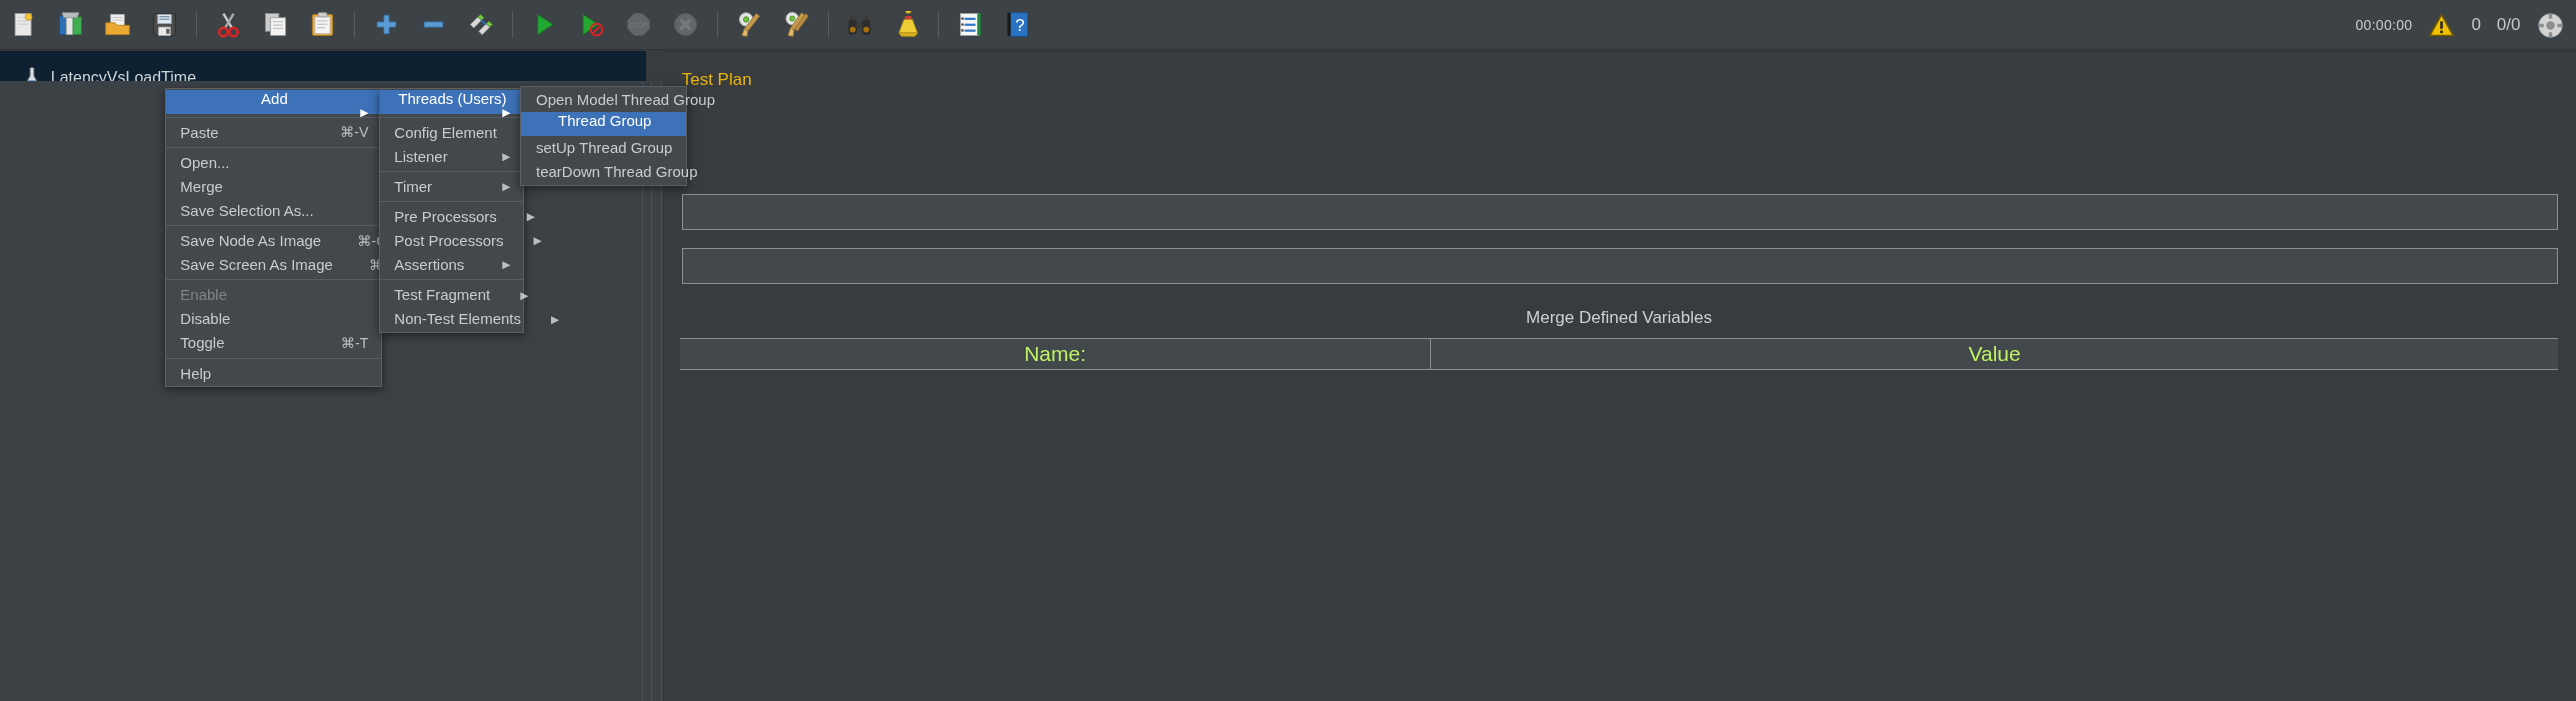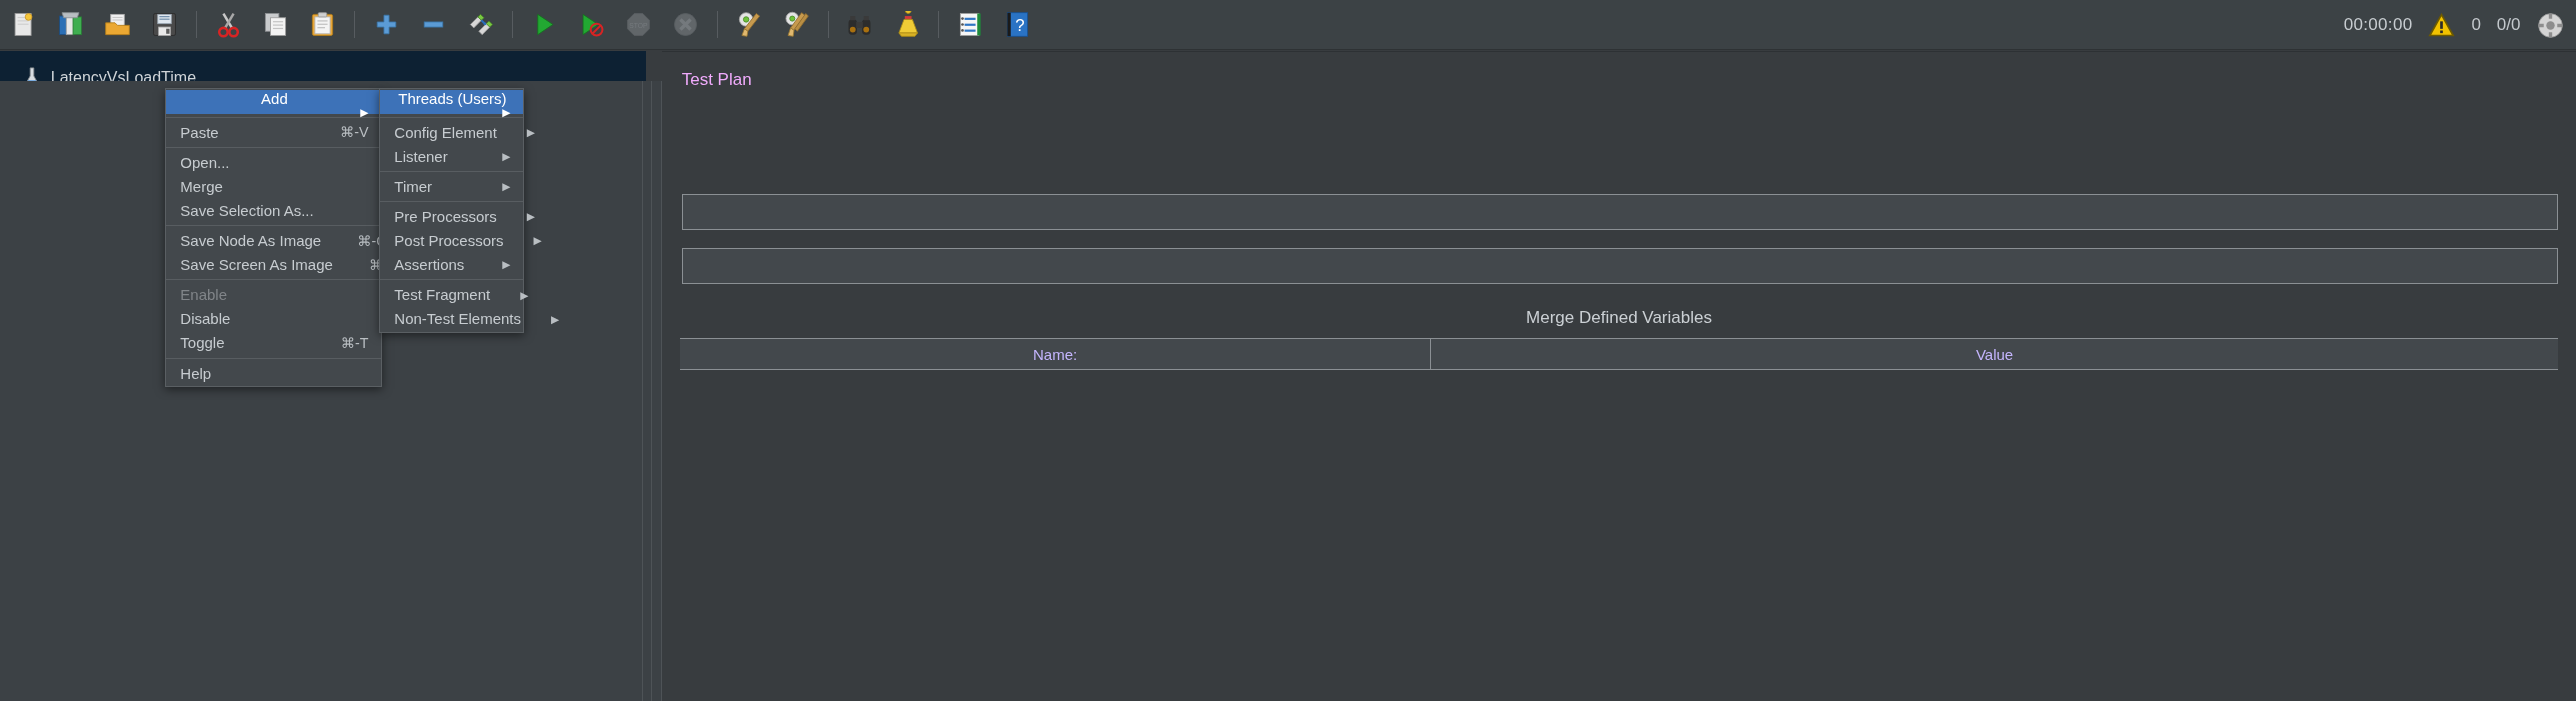--- a/index.html
+++ b/index.html
@@ -28,21 +28,21 @@
     width: 0.9px; height: 27px; background: #575c60; margin: 0 8px;
   }
   .tb-icon { width: 27px; height: 27px; display: block; }
   .tb-btn.disabled { opacity: .45; }
 
   #tb-right {
     position: absolute; right: 12.5px; top: 0; height: 50px;
     display: flex; align-items: center; gap: 16px;
   }
   .tb-time {
-    color: #c8cdd1; font-size: 17px; letter-spacing: 0.3px;
+    color: #c8cdd1; font-size: 14px; letter-spacing: 0.3px;
     font-family: "Liberation Sans", sans-serif;
   }
   .tb-count { color: #c4c9cd; font-size: 17px; }
 
   
   #tabbar {
     position: absolute; left: 0; top: 51px; width: 646px; height: 30px;
     background: #0d2133;
     display: flex; align-items: center;
   }
@@ -67,41 +67,41 @@
 
   
   #content {
     position: absolute; left: 662px; top: 51px;
     width: 1914px; height: 650px;
     background: #383c3f;
     border-top: 0.9px solid #2d3134;
   }
   #content-title {
     position: absolute; left: 19.7px; top: 18px;
-    color: #f0abfc; font-size: 17px;
+    color: #eab308; font-size: 17px;
   }
   .form-row {
     position: absolute; left: 19.7px; right: 18px; height: 36px;
     border: 0.9px solid #8b9094; background: #43484c;
   }
   #field-name  { top: 142px; }
   #field-comments { top: 196px; }
   .udv-title {
     position: absolute; left: 0; right: 0; top: 256px;
     text-align: center; color: #cbd0d4; font-size: 17px;
   }
   #udv-table {
     position: absolute; left: 18px; right: 18px; top: 286px; height: 32px;
     display: flex;
     border-top: 0.9px solid #8b9094; border-bottom: 0.9px solid #8b9094;
     background: #43484c;
   }
   .udv-col {
     height: 100%; display: flex; align-items: center; justify-content: center;
-    color: #c4b5fd; font-size: 15px;
+    color: #bef264; font-size: 21px;
   }
   .udv-col.name  { width: 40%; border-right: 0.9px solid #8b9094; }
   .udv-col.value { flex: 1; }
 
   
   .menu {
     position: absolute;
     background: #43484c;
     border: 0.9px solid #5a5f63;
     box-shadow: 0 2.7px 9px rgba(0,0,0,.5);
@@ -457,15 +457,29 @@
       <div class="msep"></div>
       <div class="mi">
         <span>Test Fragment</span>
         <span class="arw">▶</span>
       </div>
       <div class="mi">
         <span>Non-Test Elements</span>
         <span class="arw">▶</span>
       </div>
     </div>
+  <div class="menu" id="menu3">
+      <div class="mi">
+        <span>Open Model Thread Group</span>
+      </div>
+      <div class="mi sel">
+        <span>Thread Group</span>
+      </div>
+      <div class="mi">
+        <span>setUp Thread Group</span>
+      </div>
+      <div class="mi">
+        <span>tearDown Thread Group</span>
+      </div>
+    </div>
 
 </div>
 
 
 </body></html>

